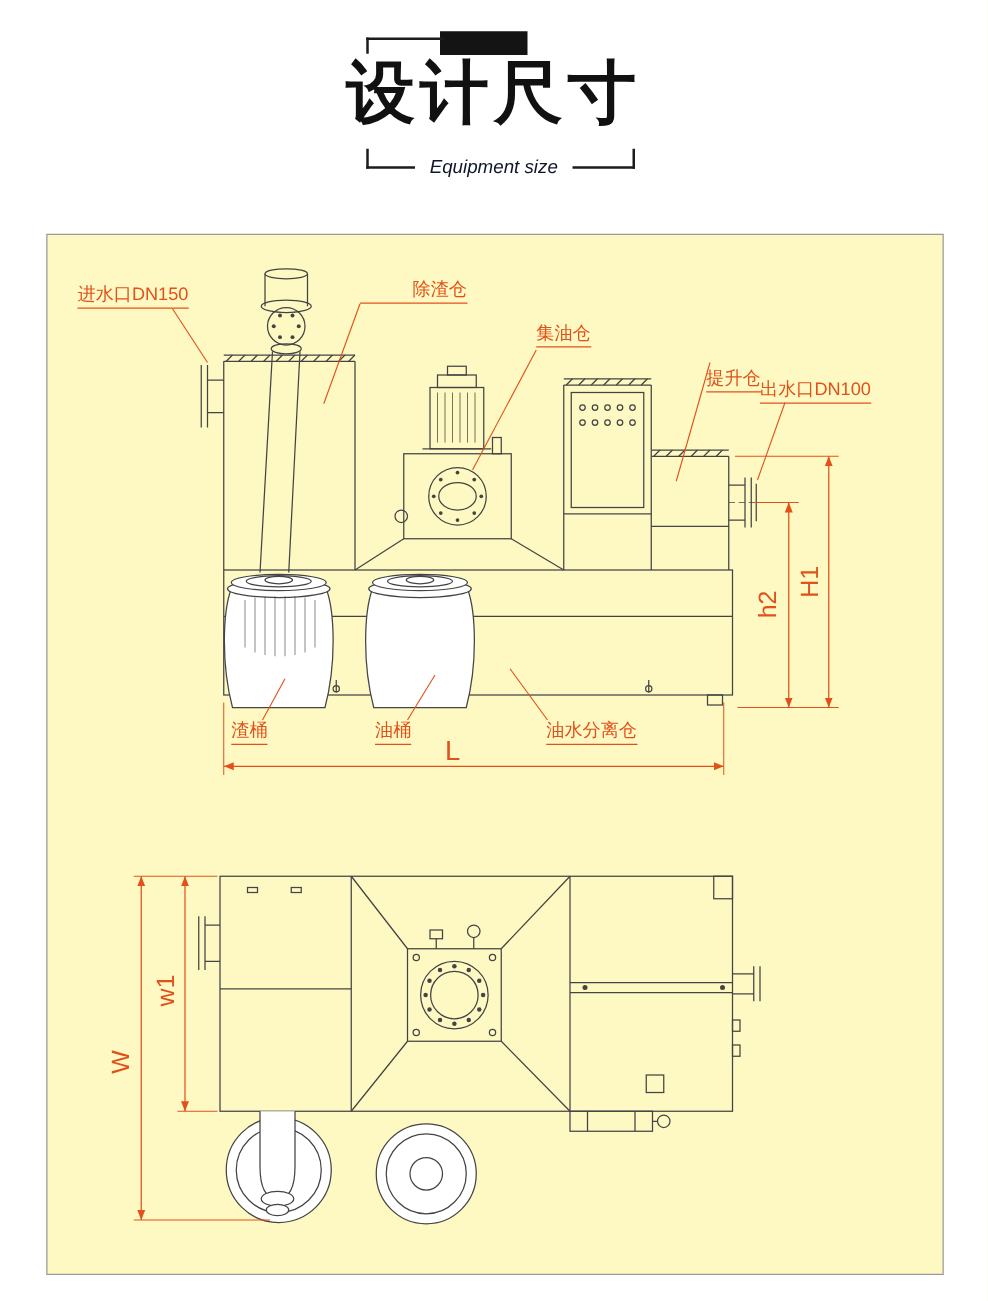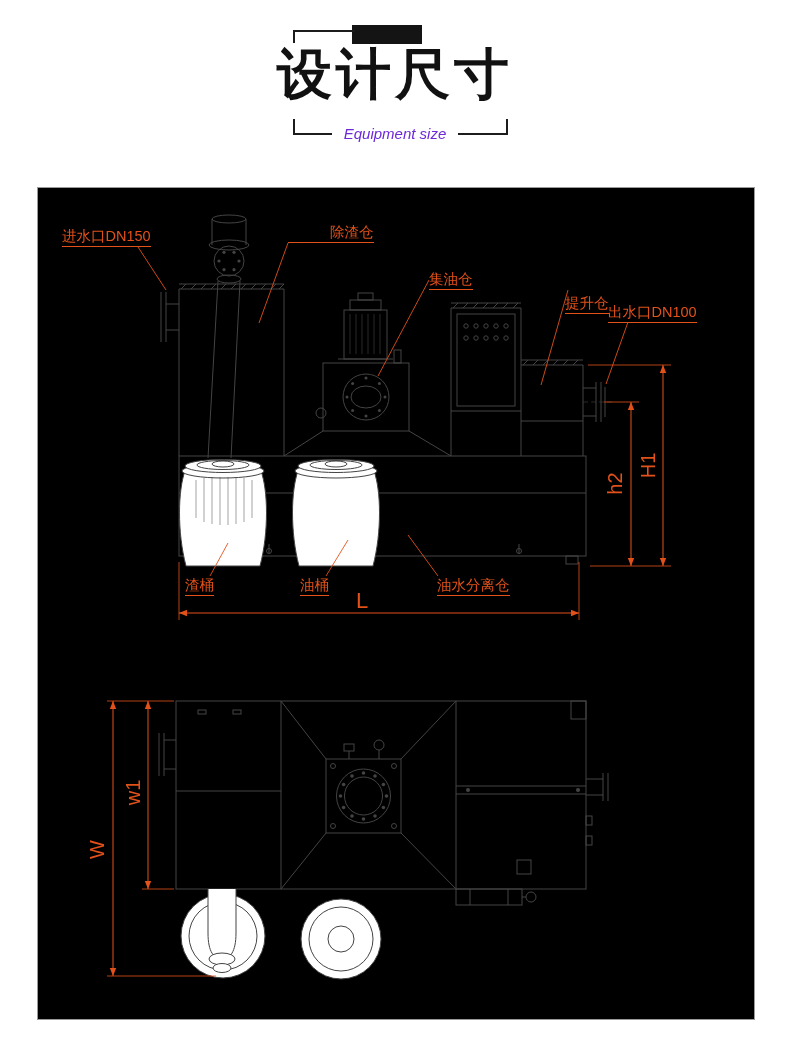--- a/index.html
+++ b/index.html
@@ -10,25 +10,25 @@
   }
   
   .accent-bar { position:absolute; left:352px; top:25px; width:70px; height:19px; background:#141414; }
   .bracket-top { position:absolute; left:293px; top:30px; width:62px; height:13px;
                  border-top:2px solid #1c1c1c; border-left:2px solid #1c1c1c; }
   .page-title { position:absolute; left:0; top:44px; width:100%; text-align:center;
                 font-size:55px; font-weight:900; color:#111; letter-spacing:4px; line-height:1.1; }
   .bracket-bottom { position:absolute; left:293px; top:119px; width:215px; height:16px;
                     border-left:2px solid #1c1c1c; border-right:2px solid #1c1c1c; border-bottom:2px solid #1c1c1c; }
   .page-subtitle { position:absolute; left:0; top:125px; width:100%; text-align:center;
-                   font-size:15px; font-style:italic; color:#6d28d9; z-index:2; }
+                   font-size:15px; font-style:italic; color:#0f172a; z-index:2; }
   .page-subtitle span { background:#fff; padding:0 12px; }
   
   .diagram-box { position:absolute; left:37px; top:187px; width:718px; height:833px;
-                 border:1px solid #9a9a9a; background:#000000; }
+                 border:1px solid #9a9a9a; background:#fef9c3; }
   .diagram-box svg { position:absolute; left:0; top:0; }
   
   .anno { position:absolute; color:#e2511a; font-size:14.5px; line-height:1.2;
           border-bottom:1px solid #e2511a; padding-bottom:1px; white-space:nowrap; z-index:3; }
   .dim  { position:absolute; color:#e2511a; white-space:nowrap; z-index:3; }
   .dim-h { font-size:22px; }
   .dim-v { font-size:20px; transform:rotate(-90deg); transform-origin:center; }
 </style>
 </head>
 <body>
@@ -258,21 +258,21 @@
 
     <g stroke="#e2511a" fill="none" stroke-width="1">
       <path d="M136,513 H69 M136,701 H104 M178,788 H69" stroke-width="0.8"></path>
       <line x1="110" y1="513" x2="110" y2="701" marker-start="url(#arr)" marker-end="url(#arr)"></line>
       <line x1="75" y1="513" x2="75" y2="788" marker-start="url(#arr)" marker-end="url(#arr)"></line>
     </g>
   </svg>
 
   <span class="anno" style="left:24px; top:40px;">进水口DN150</span>
   <span class="anno" style="left:250px; top:36px;padding-left:42px;">除渣仓</span>
-  <span class="anno" style="left:391px; top:83px;text-align:center;">集油仓</span>
+  <span class="anno" style="left:391px; top:71px;text-align:center;">集油仓</span>
   <span class="anno" style="left:527px; top:65px;margin-top:42px;">提升仓</span>
   <span class="anno" style="left:570px; top:116px;text-align:center;">出水口DN100</span>
   <span class="anno" style="left:147px; top:389px;">渣桶</span>
   <span class="anno" style="left:262px; top:389px;">油桶</span>
   <span class="anno" style="left:382px; top:389px;margin-left:17px;">油水分离仓</span>
 
   <span class="dim dim-h" style="left:318px; top:400px;">L</span>
   <span class="dim dim-v" style="left:566px; top:284px;">h2</span>
   <span class="dim dim-v" style="left:598px; top:266px;">H1</span>
   <span class="dim dim-v" style="left:83px; top:593px;">w1</span>

